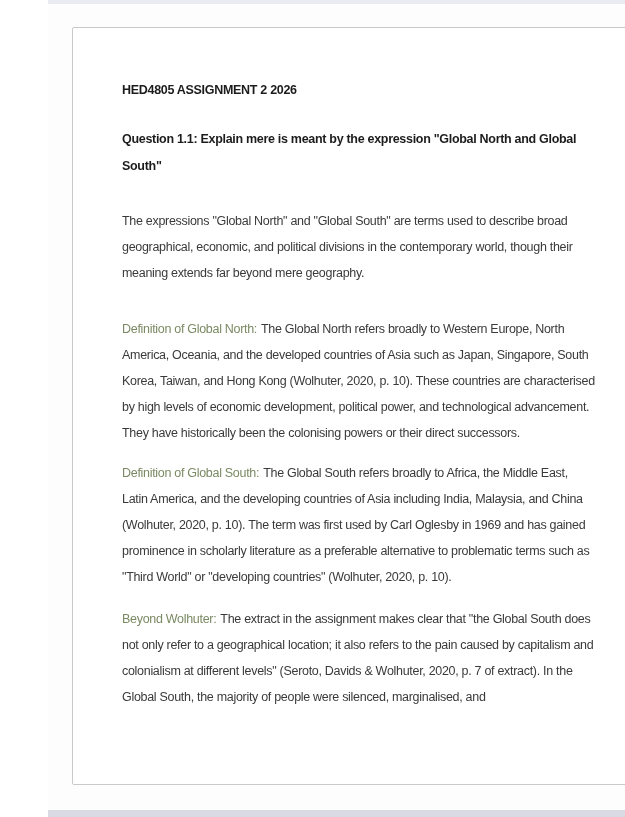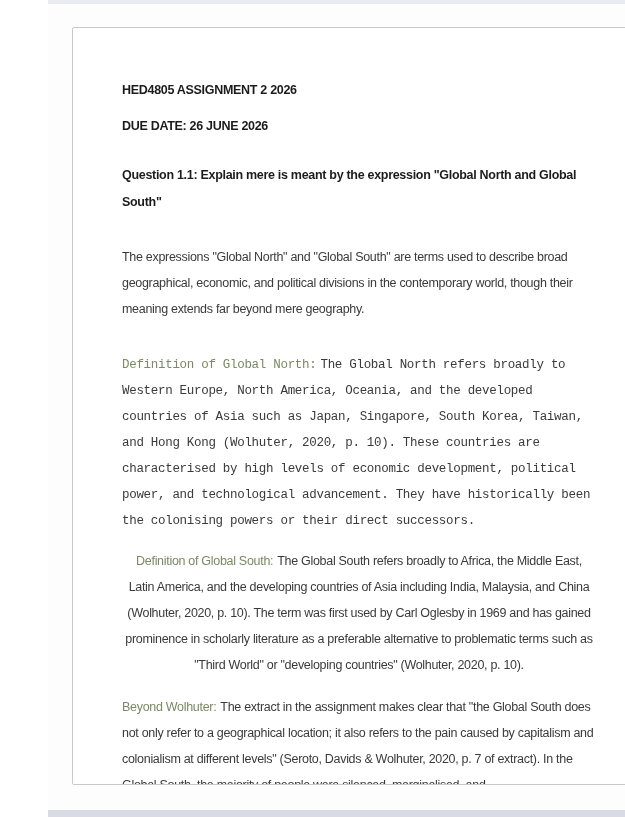--- a/index.html
+++ b/index.html
@@ -56,40 +56,39 @@
   .question {
     margin-top: 23px;
     line-height: 27px;
     max-width: 482px;
   }
   .para {
     margin: 0;
     max-width: 474px;
   }
   .intro { margin-top: 28px; }
-  .section-1 { margin-top: 30px; font-family: Liberation Mono, monospace; }
-  .section-2 { margin-top: 14px; text-align: center; }
+  .section-1 { margin-top: 30px; }
+  .section-2 { margin-top: 14px; }
   .section-3 { margin-top: 16px; }
   .lead {
     color: #7a8a63;
     margin-right: 4px;
   }
 </style>
 </head>
 <body>
 
 <div class="screen">
   <div class="top-bar"></div>
 
   <div class="page-frame">
     <div class="content">
 
       <p class="h title-course">HED4805 ASSIGNMENT 2 2026</p>
 
-      <p class="h title-due">DUE DATE: 26 JUNE 2026</p>
 
       <p class="h question">Question 1.1: Explain mere is meant by the expression "Global North and Global South"</p>
 
       <p class="para intro">The expressions "Global North" and "Global South" are terms used to describe broad geographical, economic, and political divisions in the contemporary world, though their meaning extends far beyond mere geography.</p>
 
       <p class="para section-1">
         <span class="lead">Definition of Global North:</span><span>The Global North refers broadly to Western Europe, North America, Oceania, and the developed countries of Asia such as Japan, Singapore, South Korea, Taiwan, and Hong Kong (Wolhuter, 2020, p. 10). These countries are characterised by high levels of economic development, political power, and technological advancement. They have historically been the colonising powers or their direct successors.</span>
       </p>
 
       <p class="para section-2">

